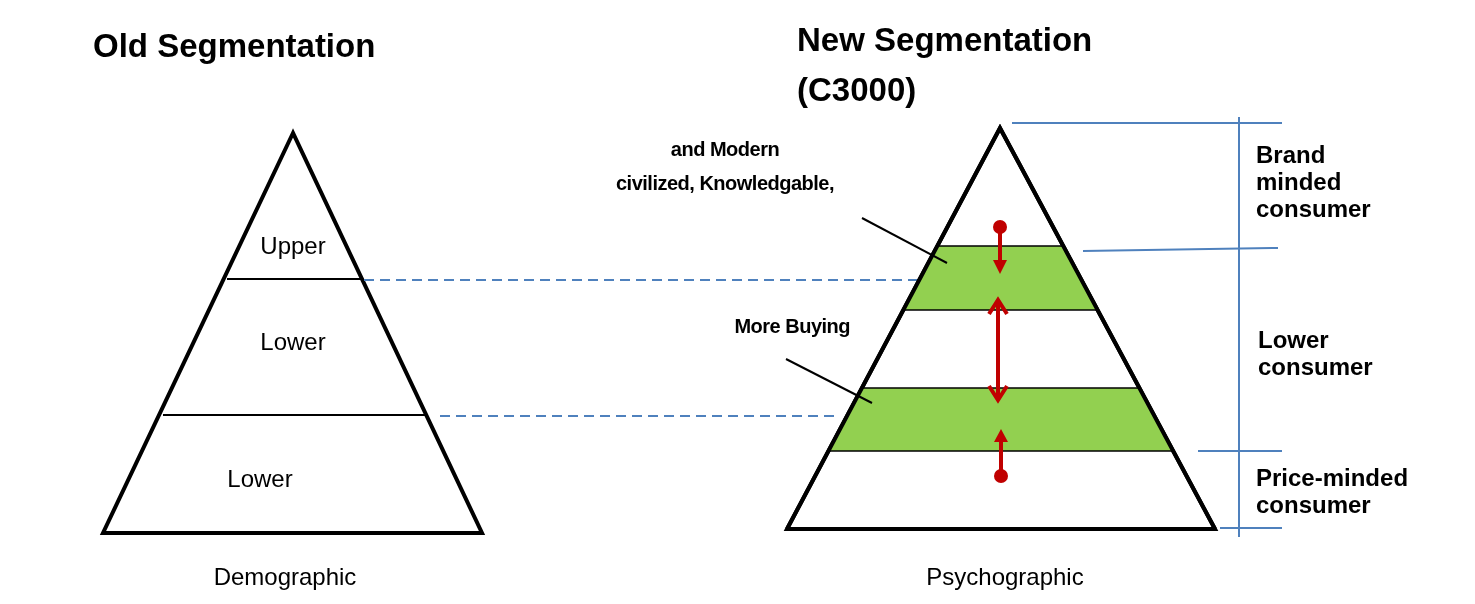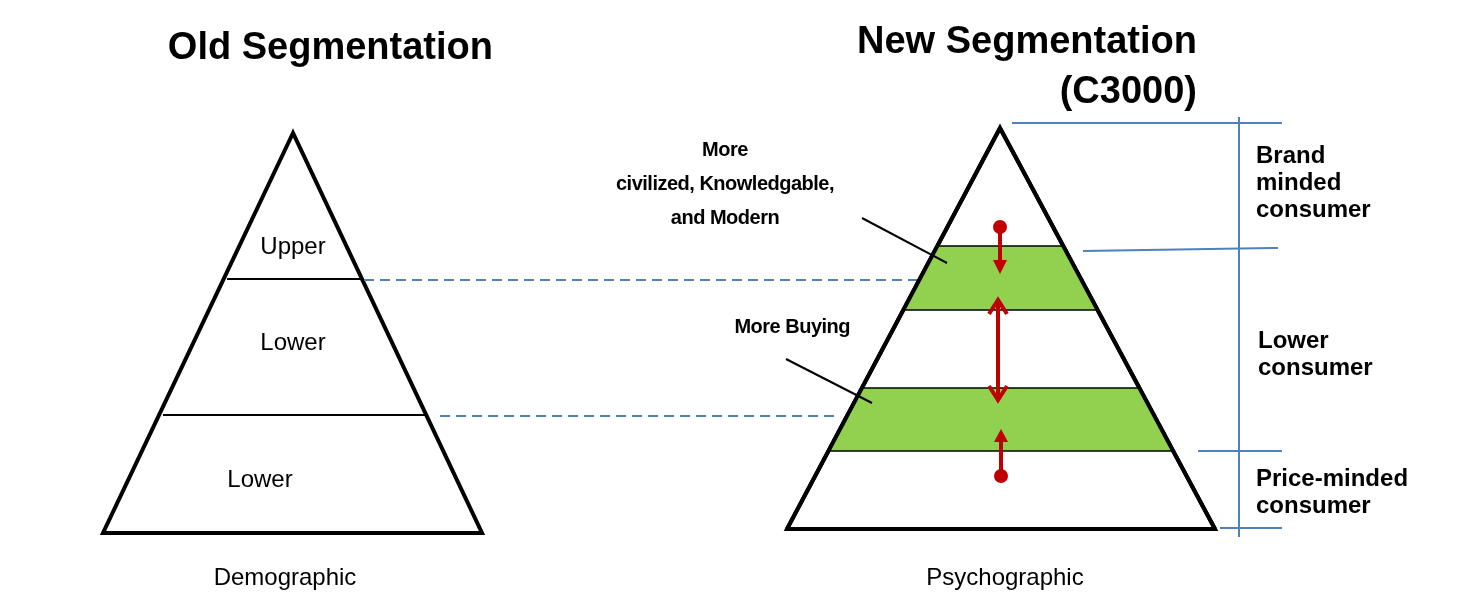--- a/index.html
+++ b/index.html
@@ -1,19 +1,19 @@
 <!DOCTYPE html>
 <html><head>
 <meta charset="utf-8">
 <style>
   html, body { margin:0; padding:0; background:#ffffff; }
   body { width:1475px; height:604px; position:relative; overflow:hidden;
          font-family:"Liberation Sans", sans-serif; color:#000; }
   .abs { position:absolute; }
-  .title { font-size:38px; font-weight:bold; text-align:right; line-height:40px; }
+  .title { font-size:33px; font-weight:bold; text-align:left; line-height:40px; }
   .lbl { font-size:24px; font-weight:normal; text-align:center; }
   .callout { font-size:20px; font-weight:bold; text-align:center; line-height:34px; letter-spacing:-0.5px; }
   .side { font-size:24px; font-weight:bold; line-height:27px; }
   svg { position:absolute; left:0; top:0; }
 </style>
 </head>
 <body>
 
 <svg width="1475" height="604">
 
@@ -65,23 +65,22 @@
 <div class="abs title" style="left:797px; top:70px; width:400px;">(C3000)</div>
 
 <div class="abs lbl" style="left:193px; top:232px; width:200px;">Upper</div>
 <div class="abs lbl" style="left:193px; top:328px; width:200px;">Lower</div>
 <div class="abs lbl" style="left:160px; top:465px; width:200px;">Lower</div>
 
 <div class="abs lbl" style="left:135px; top:563px; width:300px;">Demographic</div>
 <div class="abs lbl" style="left:855px; top:563px; width:300px;">Psychographic</div>
 
 <div class="abs callout" style="left:560px; top:132px; width:330px;">
-  <div>More</div>
+  <div>and Modern</div>
   <div>civilized, Knowledgable,</div>
-  <div>and Modern</div>
 </div>
 <div class="abs callout" style="left:600px; top:309px; width:250px;text-align:right;">
   <div>More Buying</div>
 </div>
 
 <div class="abs side" style="left:1256px; top:141px;">
   <div>Brand</div>
   <div>minded</div>
   <div>consumer</div>
 </div>

